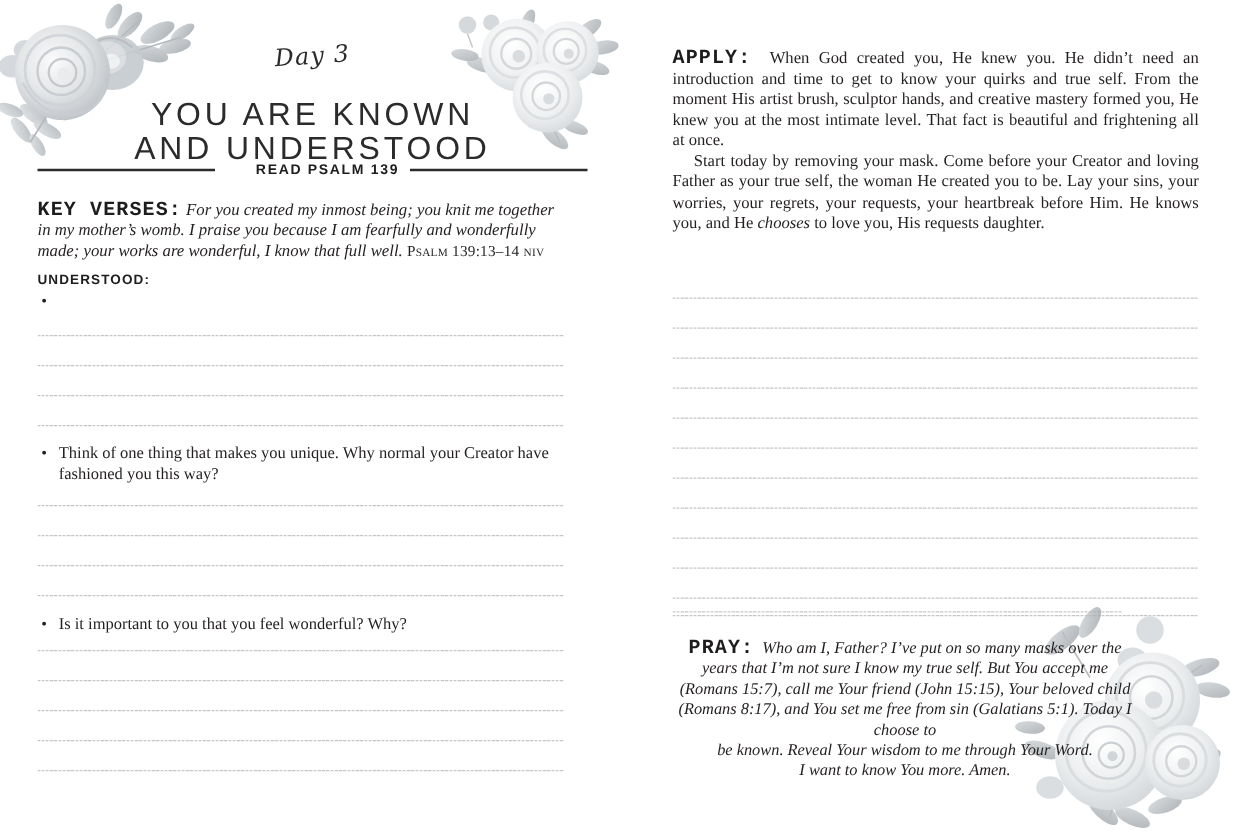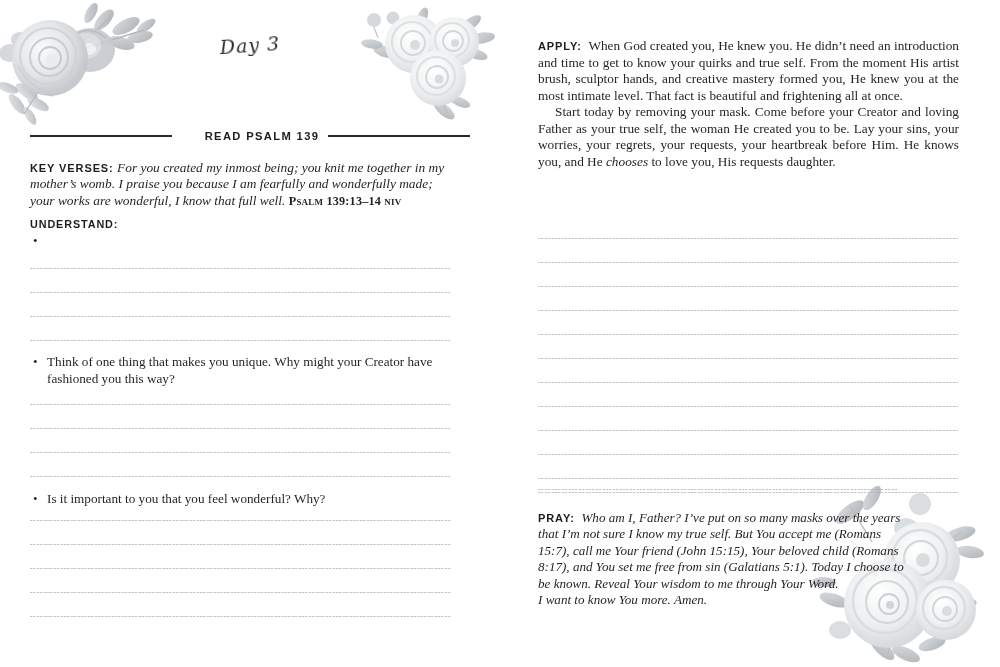--- a/index.html
+++ b/index.html
@@ -66,34 +66,33 @@
   }
 
   
   #key-verses {
     position: absolute; left: 30px; width: 424px; top: 160px;
     font-size: 13.4px;
     line-height: 16.4px;
     text-align: left;
   }
   .section-label {
-    font-family: Liberation Sans, sans-serif;
+    font-family: Liberation Mono, monospace;
     font-weight: bold;
-    font-size: 11px;
+    font-size: 16px;
     letter-spacing: 0.9px;
     font-style: normal;
     color: #1e1c1c;
   }
   #key-verses .verse-text { font-style: italic; margin-top: 36px; }
   .citation {
     font-style: normal;
     font-variant: small-caps;
     font-size: 12.2px;
     letter-spacing: 0.2px;
-    font-weight: bold;
   }
   .citation .ref-num { font-variant: normal; }
 
   #understand-label {
     position: absolute; left: 30px; top: 218px;
     font-family: "Liberation Sans", sans-serif;
     font-weight: bold;
     font-size: 10.8px;
     letter-spacing: 0.9px;
     color: #1e1c1c;
@@ -143,20 +142,21 @@
     background-image: repeating-linear-gradient(
       to right, #c6c6c8 0px, #c6c6c8 2px, #e9e9eb 2px, #e9e9eb 3.4px);
   }
   #pray-block {
     position: absolute; left: 538px; width: 372px; top: 510px;
     font-size: 13.1px;
     line-height: 16.4px;
     font-style: italic;
     white-space: pre-line;
     z-index: 2;
+    text-align: center;
   }
 </style>
 </head>
 <body>
 
 <div class="page page-left">
 
   <div class="floral" id="floral-top-left">
     <svg viewBox="0 0 168 136" width="168" height="136" aria-hidden="true">
       <defs>
@@ -268,41 +268,43 @@
           <circle cx="86" cy="80" r="28" fill="url(#roseB)"></circle>
           <circle cx="84" cy="78" r="19" fill="none" stroke="#dcdfe1" stroke-width="2.2"></circle>
           <circle cx="85" cy="79" r="11" fill="none" stroke="#d2d6d9" stroke-width="1.9"></circle>
           <circle cx="87" cy="81" r="4.5" fill="#cfd3d6" opacity="0.8"></circle>
         </g>
       </g>
     </svg>
   </div>
 
   <div id="day-label">Day 3</div>
+  <h1 id="page-title">YOU ARE KNOWN
+AND UNDERSTOOD</h1>
 
   <div id="read-rule">
     <span class="rule-line"></span>
     <span id="read-reference">READ PSALM 139</span>
     <span class="rule-line"></span>
   </div>
 
   <div id="key-verses">
     <span class="section-label">KEY VERSES:</span>
     <span class="verse-text">For you created my inmost being; you knit me together in my mother’s womb. I praise you because I am fearfully and wonderfully made; your works are wonderful, I know that full well.</span>
     <span class="citation"><span>Psalm</span> <span class="ref-num">139:13–14</span> <span>niv</span></span>
   </div>
 
-  <div id="understand-label">UNDERSTAND:</div>
+  <div id="understand-label">UNDERSTOOD:</div>
 
   <div class="question" id="question-1">
     <span class="bullet">•</span>
   </div>
   <div class="question" id="question-2">
     <span class="bullet">•</span>
-    <span>Think of one thing that makes you unique. Why might your Creator have fashioned you this way?</span>
+    <span>Think of one thing that makes you unique. Why normal your Creator have fashioned you this way?</span>
   </div>
   <div class="question" id="question-3">
     <span class="bullet">•</span>
     <span>Is it important to you that you feel wonderful? Why?</span>
   </div>
 
   <div id="left-lines-1">
       <div class="write-line lines-left" style="top: 268px;"></div>
       <div class="write-line lines-left" style="top: 292px;"></div>
       <div class="write-line lines-left" style="top: 316px;"></div>

